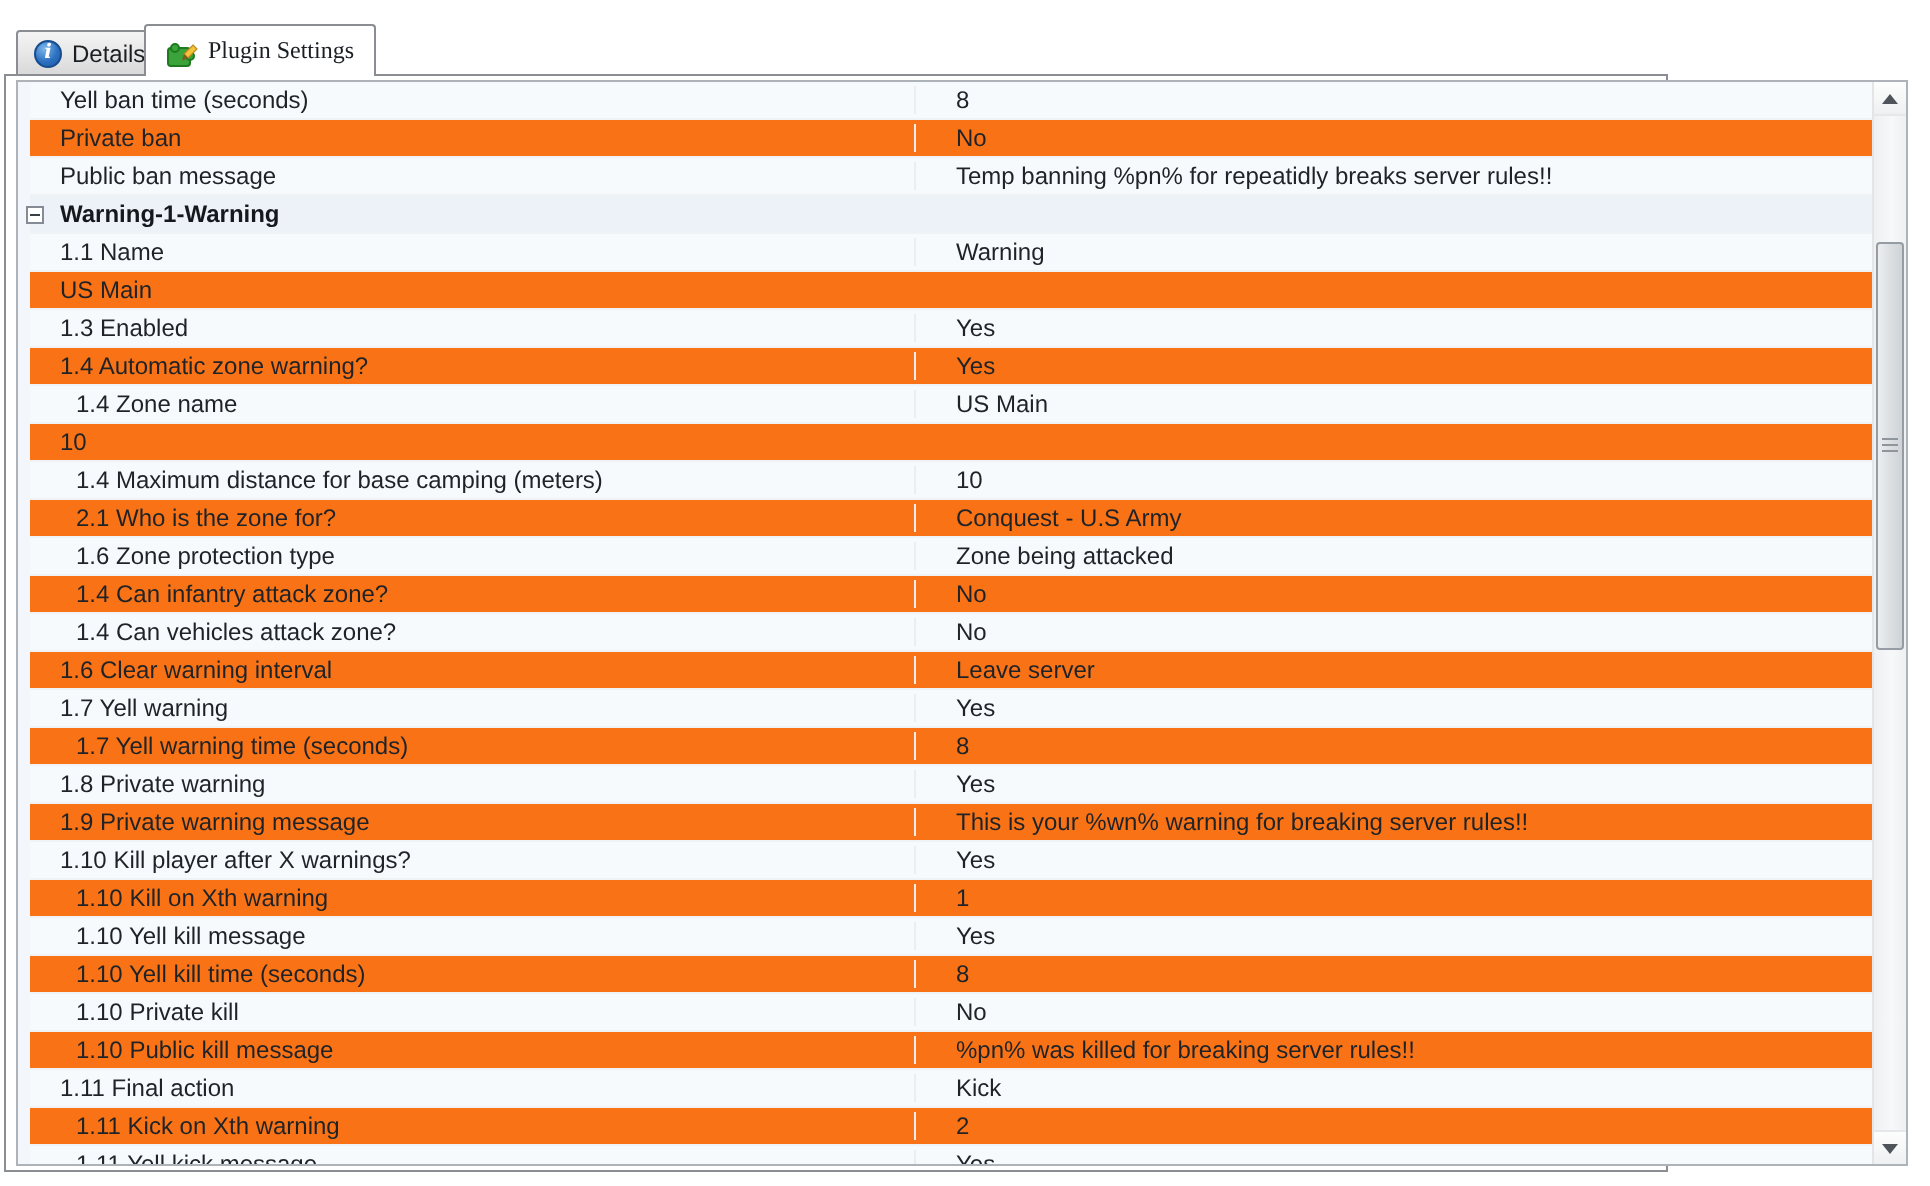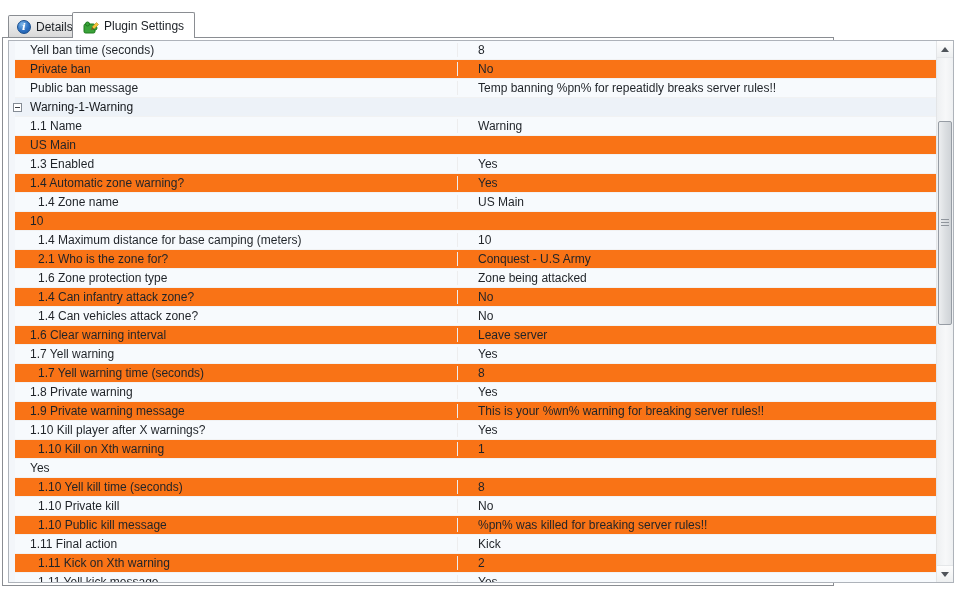--- a/index.html
+++ b/index.html
@@ -8,21 +8,21 @@
   body { position:relative; }
 
   
   .tab { position:absolute; display:flex; align-items:center; gap:5px;
          font-size:12px; color:#1b1f24; cursor:default; }
   .tab-inactive { left:8px; top:15px; height:22px; padding:0 8px;
          background:linear-gradient(180deg,#f4f4f4 0%,#e9e9e9 45%,#d9d9d9 100%);
          border:1px solid #8a8d92; border-bottom:none; border-radius:2px 2px 0 0; z-index:1; }
   .tab-active { left:72px; top:12px; height:26px; padding:0 10px;
          background:#ffffff; border:1px solid #8a8d92; border-bottom:none;
-         border-radius:2px 2px 0 0; z-index:3; }
+         border-radius:2px 2px 0 0; z-index:3;font-family:Liberation Serif, serif; }
 
   .info-icon { width:14px; height:14px; border-radius:50%;
          background:radial-gradient(circle at 35% 28%, #7db7ea 0%, #2e71c2 55%, #1c59a4 100%);
          border:1px solid #174d8d; color:#fff; font-family:"DejaVu Serif",serif;
          font-style:italic; font-weight:bold; font-size:10px; line-height:12px;
          text-align:center; display:inline-block; }
 
   
   .panel { position:absolute; left:2px; top:37px; width:832px; height:549px;
          border:1px solid #8a8d92; background:#ffffff; z-index:2; }
@@ -34,21 +34,21 @@
   .gutter { position:absolute; left:0; top:0; bottom:0; width:6px;
          background:#f3f6fa; z-index:2; }
 
   .row { height:19px; display:flex; align-items:center; position:relative;
          border-bottom:1px solid #f1f2f3; background:#f97316;
          font-size:12px; color:#1f2328; }
   .row.alt { background:#f7fafd; }
   .row.group { background:#edf2f8; }
   .cell-name { flex:0 0 448px; padding-left:21px; white-space:nowrap; overflow:hidden; }
   .cell-name.ind { padding-left:29px; }
-  .row.group .cell-name { font-weight:normal; color:#15181c; }
+  .row.group .cell-name { font-weight:bold; color:#15181c; }
   .cell-value { flex:1 1 auto; border-left:1px solid #ededee; padding-left:20px;
          white-space:nowrap; overflow:hidden; }
 
   .collapse-box { position:absolute; left:4px; top:5px; width:9px; height:9px;
          border:1px solid #858c95; background:#fff; z-index:3;
          display:flex; align-items:center; justify-content:center; }
   .collapse-box .minus { width:5px; height:1px; background:#3a3f45; }
 
   
   .sb { position:absolute; top:0; right:0; width:17px; height:100%;
@@ -261,20 +261,23 @@
   </div>
         <div class="row">
     <div class="cell-name ind">
       <span>1.10 Kill on Xth warning</span>
     </div>
     <div class="cell-value">
       <span>1</span>
     </div>
   </div>
         <div class="row alt">
+    <div class="cell-name ind">
+      <span>1.10 Yell kill message</span>
+    </div>
     <div class="cell-value">
       <span>Yes</span>
     </div>
   </div>
         <div class="row">
     <div class="cell-name ind">
       <span>1.10 Yell kill time (seconds)</span>
     </div>
     <div class="cell-value">
       <span>8</span>

